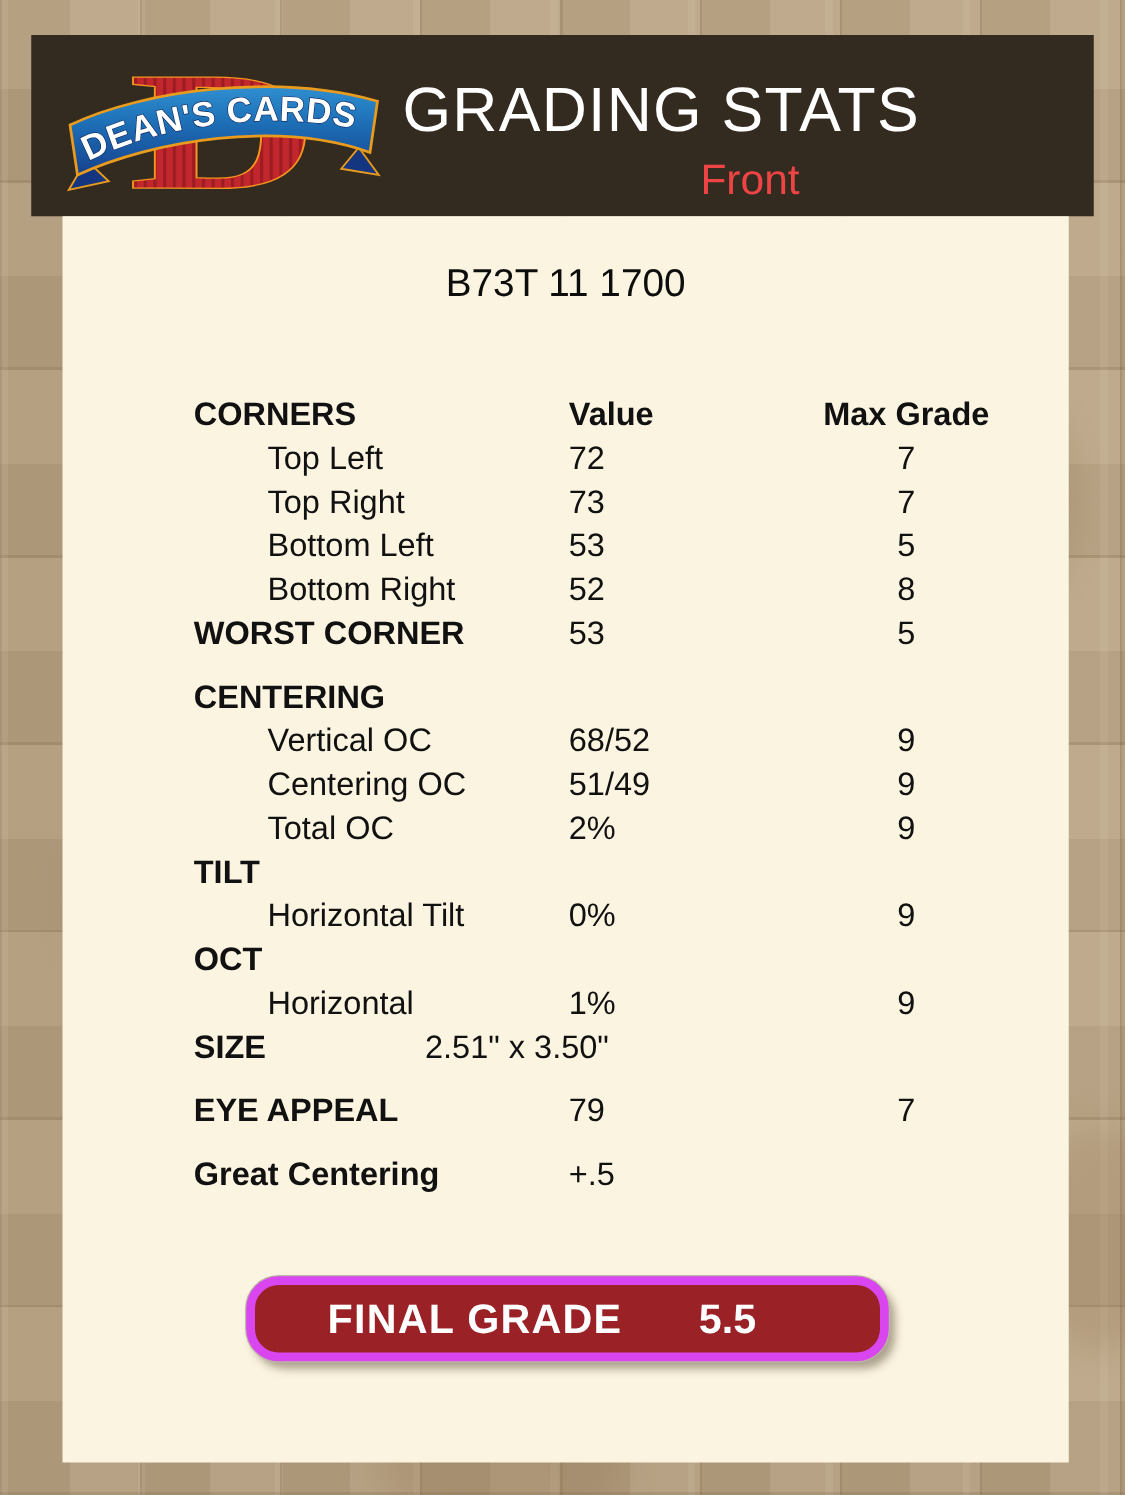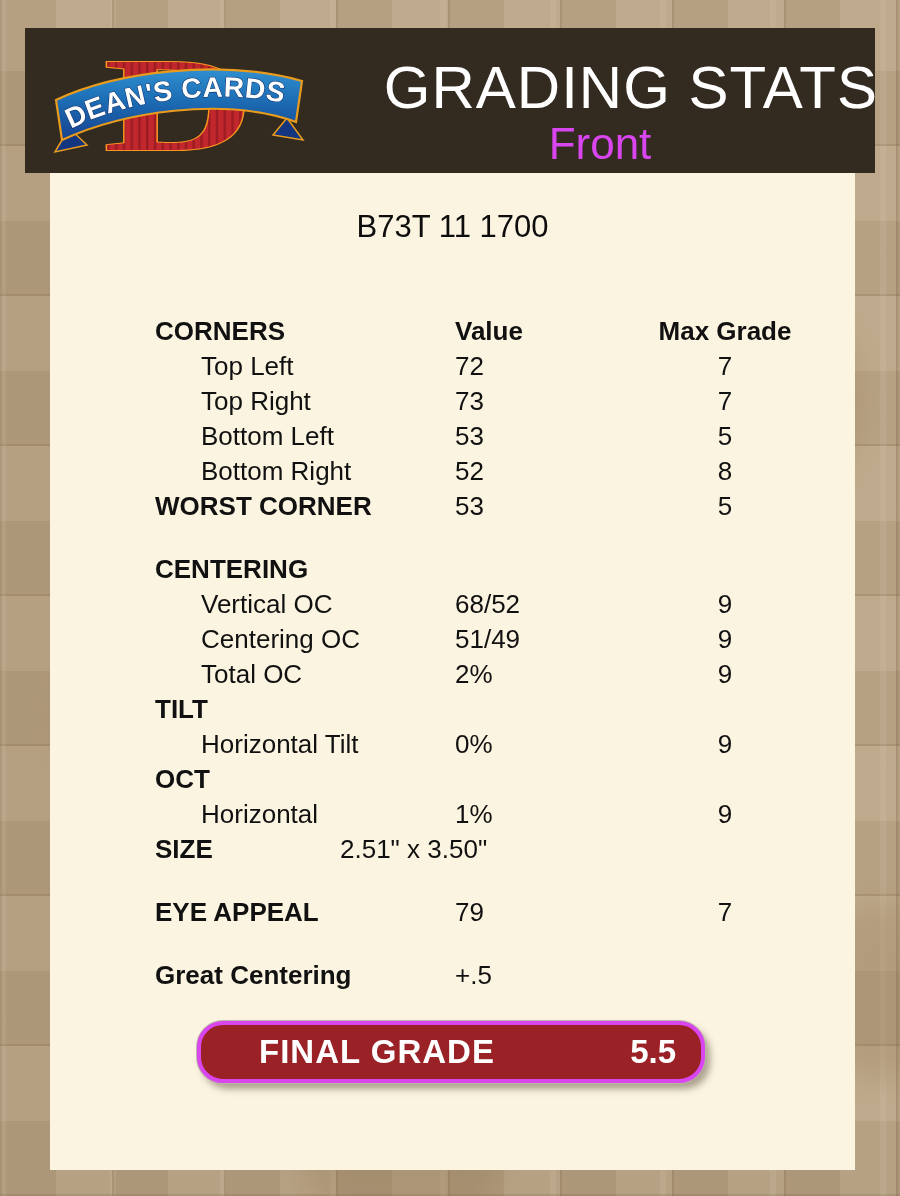--- a/index.html
+++ b/index.html
@@ -21,59 +21,59 @@
   }
   .bg-blotch{position:absolute;border-radius:50%;filter:blur(14px);opacity:.25;background:#8f7450;}
 
   
   .header-bar{
     position:absolute;left:25px;top:28px;width:850px;height:145px;
     background:#332a20;
   }
   .header-title{
     position:absolute;left:297px;top:37px;width:556px;height:46px;
-    text-align:right;font-size:60px;line-height:46px;color:#ffffff;
+    text-align:left;font-size:50px;line-height:46px;color:#ffffff;
     letter-spacing:1px;white-space:nowrap;
   }
   .header-subtitle{
     position:absolute;left:297px;top:98px;width:556px;height:36px;
-    text-align:center;font-size:44px;line-height:36px;color:#d946ef;
+    text-align:center;font-size:34px;line-height:36px;color:#ef4444;
   }
   .logo-svg{position:absolute;left:28px;top:6px;}
 
   
   .panel{
     position:absolute;left:50px;top:173px;width:805px;height:997px;
     background:#fbf4e0;
   }
   .titles{position:absolute;top:36px;left:0;width:100%;text-align:center;color:#0d0d0d;}
   .card-title{font-size:27px;font-weight:bold;line-height:36px;margin:0;}
   .card-code{font-size:31px;font-weight:normal;line-height:36px;margin:0;}
 
   
   .stats-table{position:absolute;top:141px;left:0;width:100%;}
   .row{position:relative;height:35px;line-height:35px;font-size:26px;color:#111111;white-space:nowrap;padding-left:22px;}
-  .row.gap{margin-top:28px;}
+  .row.gap{margin-top:16px;}
   .cell-label{position:absolute;left:105px;}
-  .row.item .cell-label{left:151px;font-weight:normal;}
+  .row.item .cell-label{left:164px;font-weight:normal;}
   .row.header .cell-label,.row.section .cell-label{font-weight:bold;}
   .cell-value{position:absolute;left:405px;width:200px;}
   .cell-max{position:absolute;left:595px;width:160px;text-align:center;}
   .row.header .cell-value,.row.header .cell-max{font-weight:bold;}
   .row.size .cell-value{left:290px;width:300px;}
 
   
   .final-grade{
     position:absolute;left:147px;top:848px;width:500px;height:54px;
-    background:#9a2125;border:4px solid #d946ef;border-radius:26px;
+    background:#9a2125;border:7px solid #d946ef;border-radius:26px;
     box-shadow:0 0 0 1px #bdb5a5, 5px 6px 7px rgba(105,92,72,0.55);
     color:#ffffff;font-weight:bold;font-size:33px;line-height:54px;white-space:nowrap;
   }
   .fg-label{position:absolute;left:58px;letter-spacing:1px;}
-  .fg-value{position:absolute;left:355px;width:120px;text-align:right;}
+  .fg-value{position:absolute;left:355px;width:120px;text-align:left;}
 </style>
 </head>
 <body>
 
 <div class="bg-collage">
   <div class="bg-blotch" style="left:60px;top:640px;width:120px;height:160px;"></div>
   <div class="bg-blotch" style="left:700px;top:300px;width:160px;height:200px;"></div>
   <div class="bg-blotch" style="left:820px;top:900px;width:120px;height:180px;"></div>
   <div class="bg-blotch" style="left:300px;top:1120px;width:200px;height:100px;"></div>
 </div>

